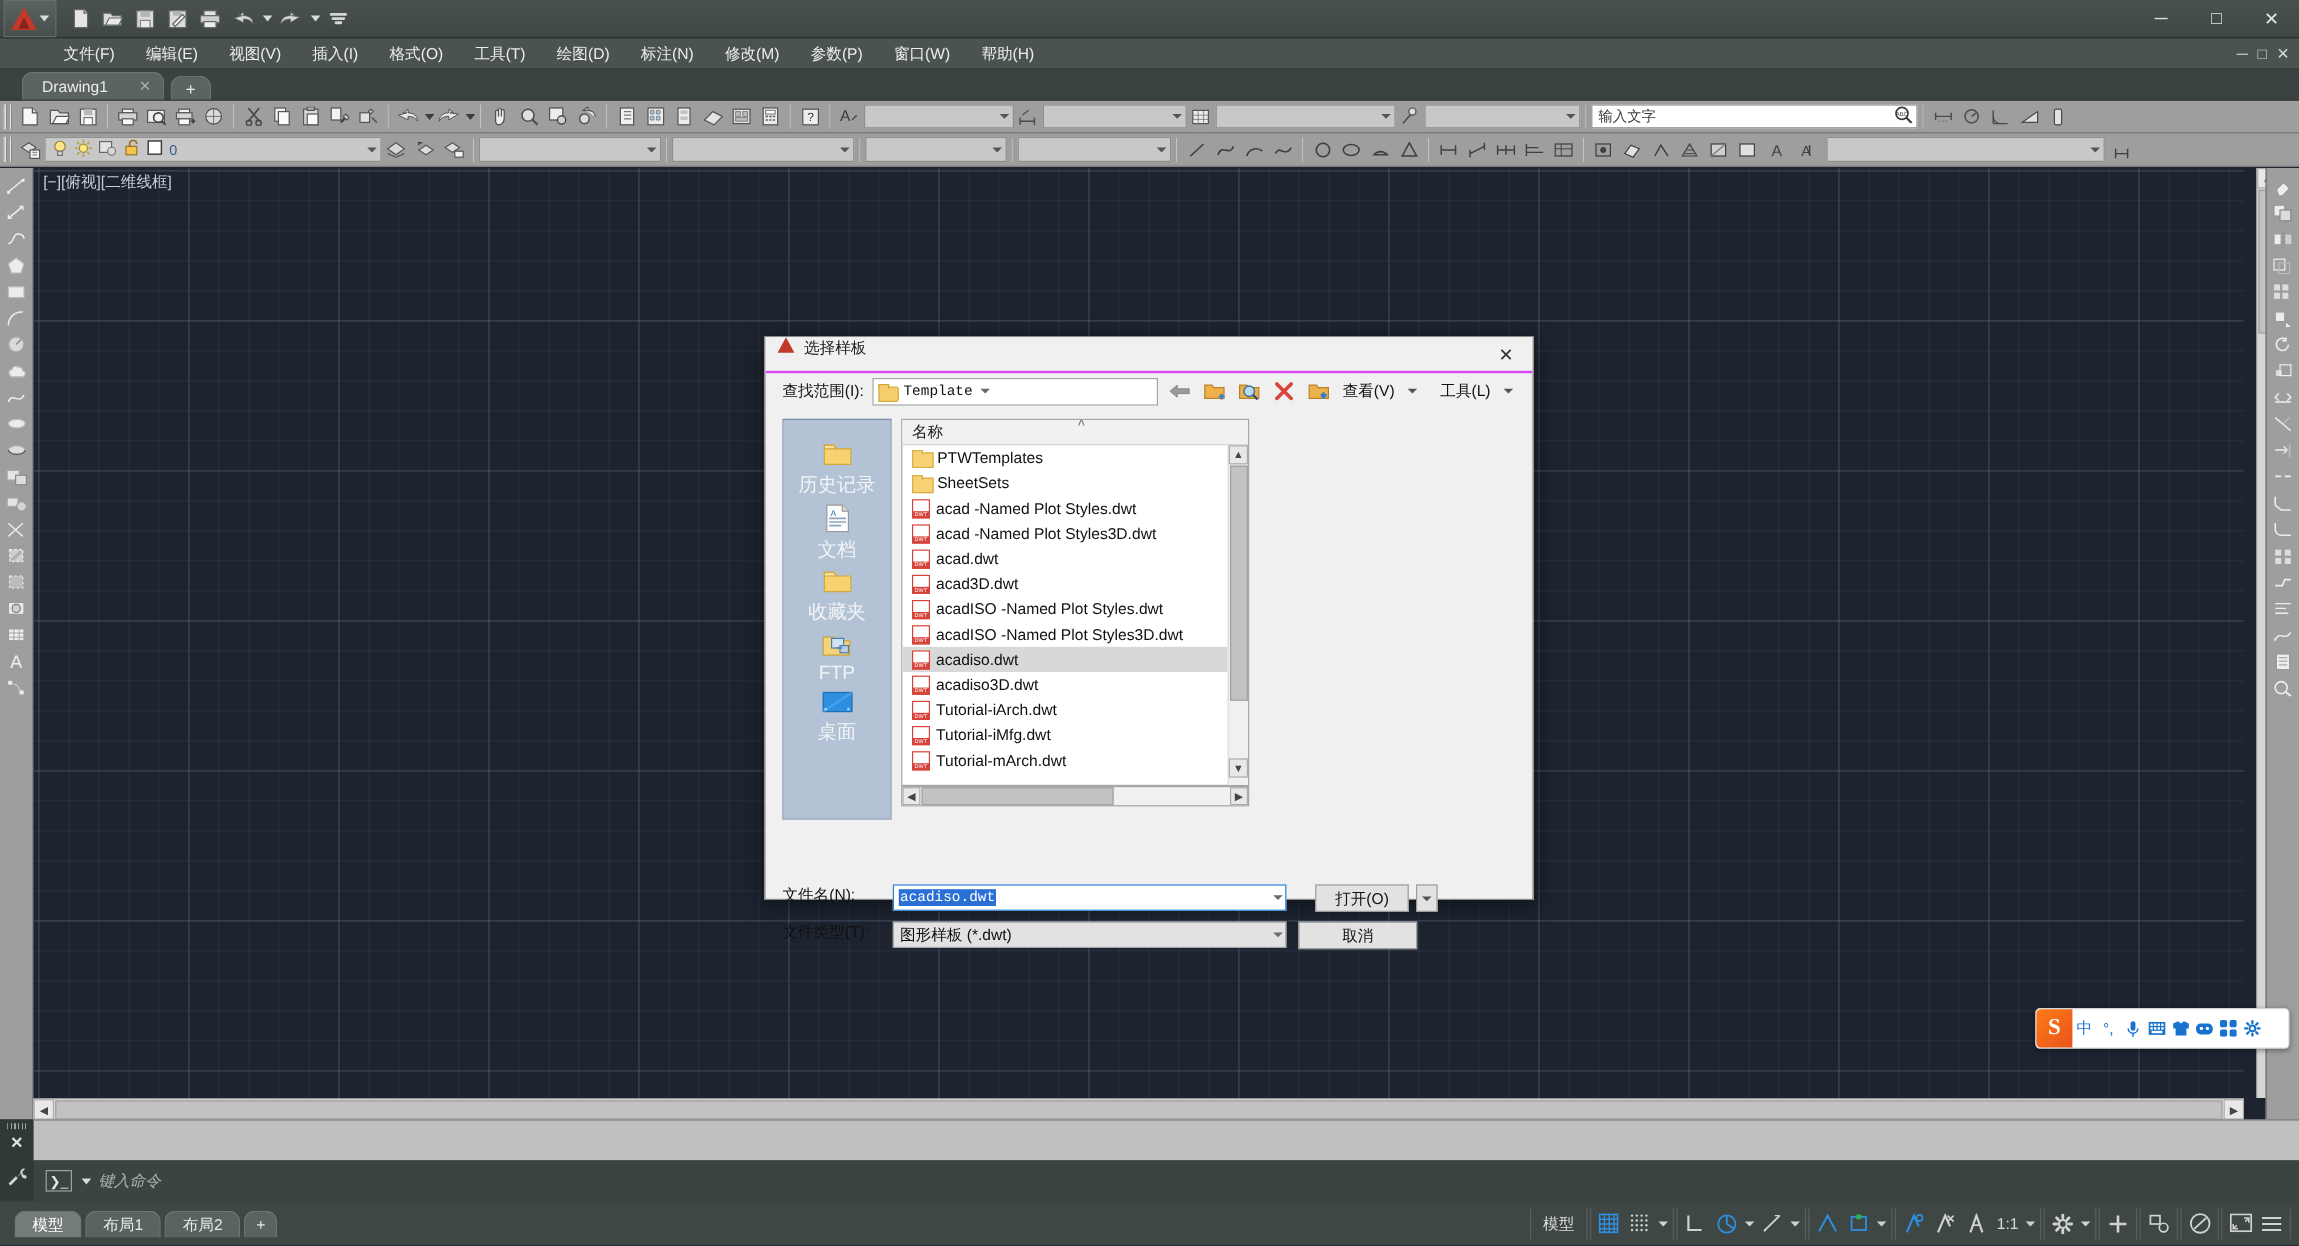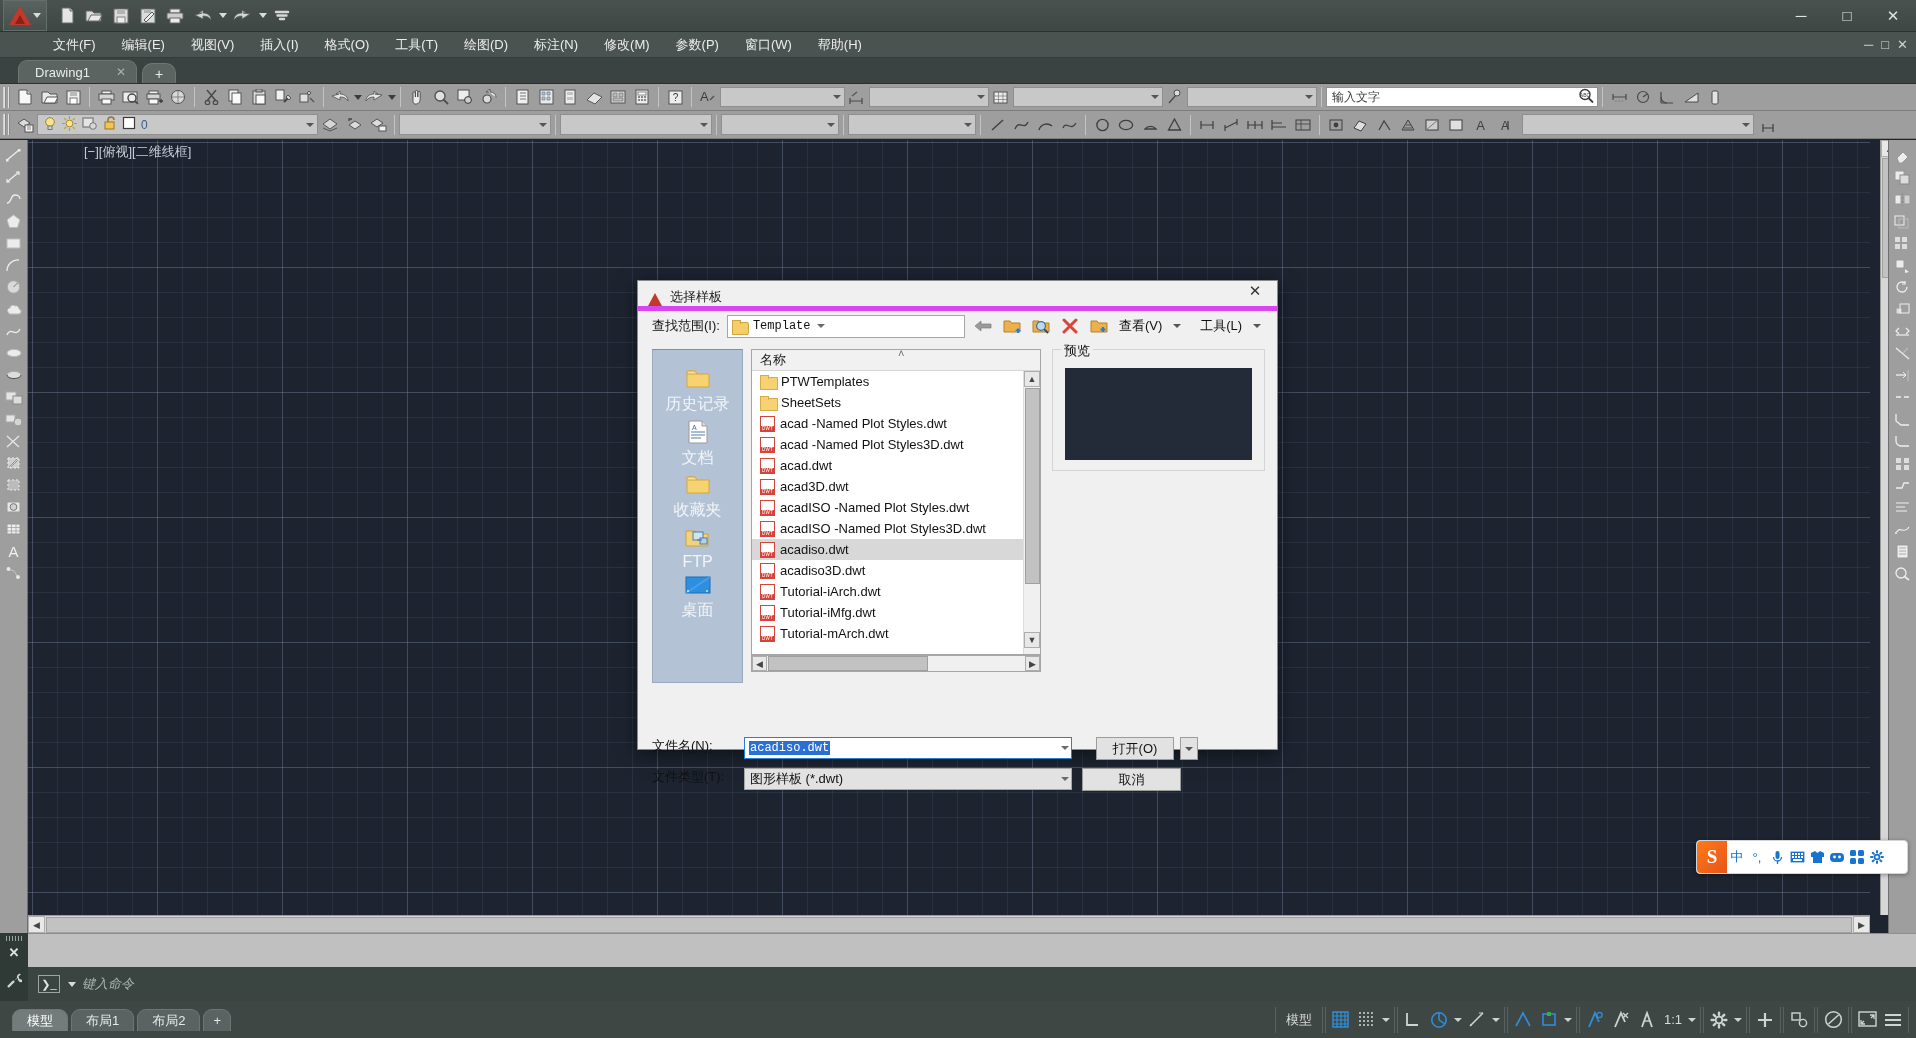--- a/index.html
+++ b/index.html
@@ -107,21 +107,21 @@
     position:absolute;left:28px;right:46px;top:0;bottom:18px;
     background-color:#1d2430;
     background-image:
       linear-gradient(to right, rgba(125,140,165,.30) 1px, transparent 1px),
       linear-gradient(to bottom, rgba(125,140,165,.30) 1px, transparent 1px),
       linear-gradient(to right, rgba(105,120,145,.16) 1px, transparent 1px),
       linear-gradient(to bottom, rgba(105,120,145,.16) 1px, transparent 1px);
     background-size:125px 125px,125px 125px,25px 25px,25px 25px;
     background-position:4px 2px,4px 2px,4px 2px,4px 2px;
   }
-  #vplabel{position:absolute;left:36px;top:143px;color:#c8cdd4;font-size:13px;z-index:5;margin-left:48px;}
+  #vplabel{position:absolute;left:36px;top:143px;color:#c8cdd4;font-size:13px;z-index:5;}
   #vscroll{
     position:absolute;right:18px;top:0;bottom:18px;width:18px;background:#d6d6d6;border-left:1px solid #9a9a9a;
   }
   #hscroll{
     position:absolute;left:28px;right:46px;bottom:0;height:18px;background:#d6d6d6;border-top:1px solid #9a9a9a;
     display:flex;align-items:center;
   }
   .sb-btn{width:17px;height:17px;background:#e8e8e8;border:1px solid #adadad;display:flex;align-items:center;justify-content:center;font-size:9px;color:#444;}
   .sb-thumb{background:#c2c2c2;border:1px solid #a0a0a0;}
 
@@ -167,22 +167,22 @@
   }
   #sogou .si{width:20px;height:30px;display:flex;align-items:center;justify-content:center;color:#1773cf;font-size:13px;}
 
   
   #dialog{
     position:absolute;left:637px;top:280px;width:641px;height:470px;
     background:#f0f0f0;border:1px solid #8a8a8a;box-shadow:0 4px 18px rgba(0,0,0,.55);
     font-size:13px;color:#111;z-index:50;
   }
   #dlg-title{
-    height:30px;background:#f0f0f0;display:flex;align-items:flex-end;padding-left:10px;gap:8px;
-    border-bottom:5px solid #d946ef;
+    height:30px;background:#f0f0f0;display:flex;align-items:flex-start;padding-left:10px;gap:8px;
+    border-bottom:2px solid #d946ef;
   }
   #dlg-title .mini-logo{
     width:0;height:0;border-left:7px solid transparent;border-right:7px solid transparent;border-bottom:13px solid #c0392b;
   }
   #dlg-title .t{font-size:13px;color:#1a1a1a;}
   #dlg-close{margin-left:auto;width:44px;height:30px;display:flex;align-items:center;justify-content:center;font-size:15px;color:#333;}
   #dlg-topbar{display:flex;align-items:center;height:30px;padding:0 8px 0 14px;gap:7px;}
   .lbl{font-size:13px;color:#111;white-space:nowrap;}
   #lookin{
     width:238px;height:23px;background:#fff;border:1px solid #a6a6a6;
@@ -1476,24 +1476,20 @@
         <div class="sb-btn" style="width:16px;height:16px;margin:48px auto 0">▼</div>
       </div>
     </div>
 
     <div id="fl-hscroll">
       <div class="sb-btn" style="width:15px;height:15px">◀</div>
       <div class="sb-thumb" style="height:15px;width:160px;margin:0 1px"></div>
       <div class="sb-btn" style="width:15px;height:15px;margin-left:auto">▶</div>
     </div>
 
-    <div id="preview">
-      <div class="gl">预览</div>
-      <div class="pv"></div>
-    </div>
 
     <div id="dlg-bottom">
       <div class="brow">
         <div class="b-lbl">文件名(N):</div>
         <div class="b-input">
           <span class="val">acadiso.dwt</span>
           <span class="cb-arrow" style="border-top-color:#6b6b6b"></span>
         </div>
         <div class="dbtn" style="margin-left:18px">打开(O)</div>
         <div class="dbtn-split">

